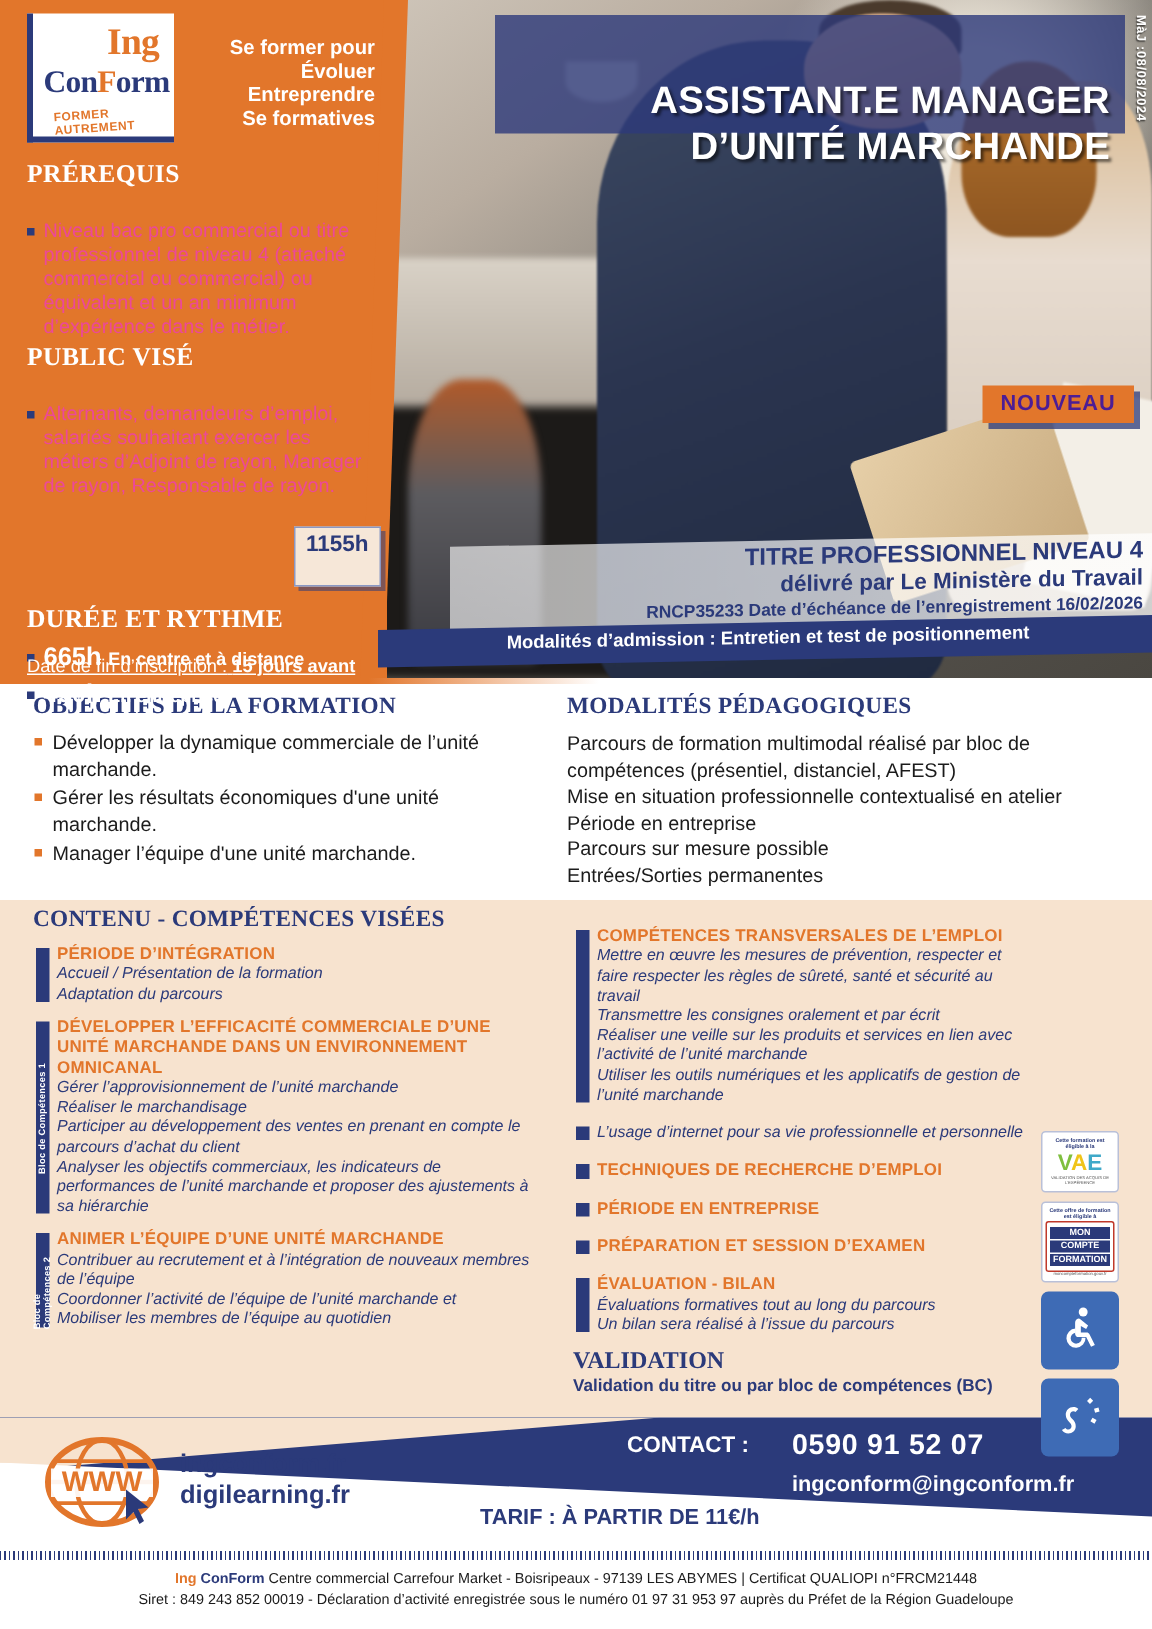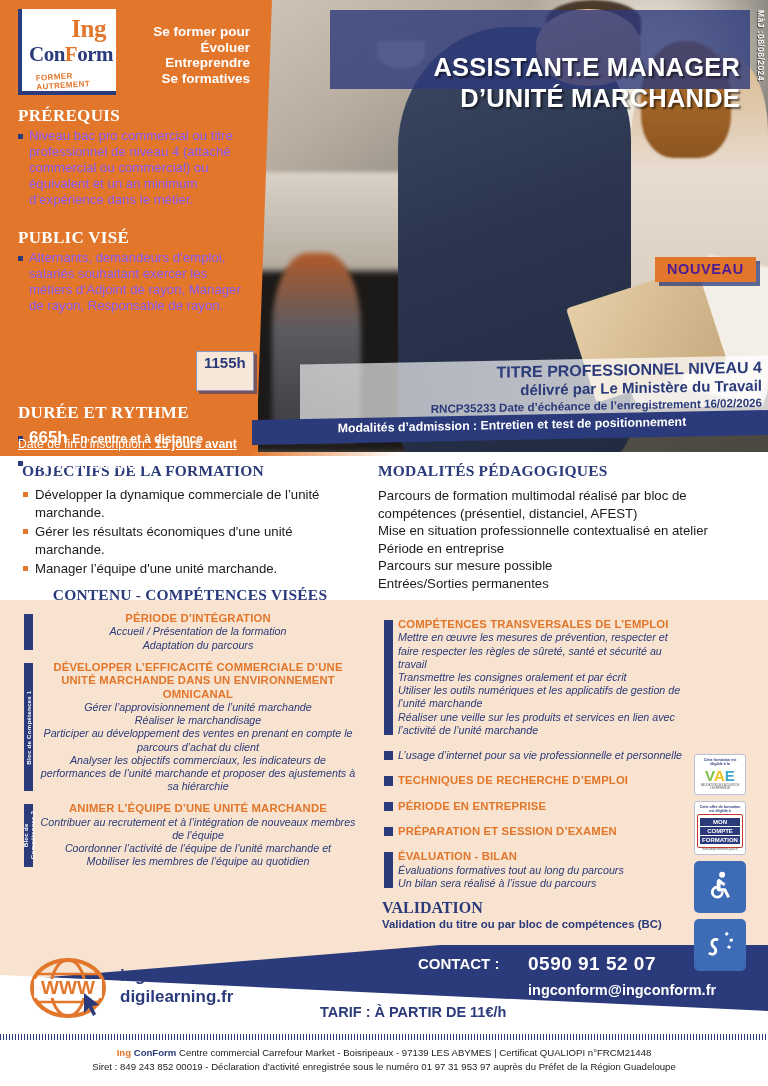--- a/index.html
+++ b/index.html
@@ -55,22 +55,22 @@
     font-size:13.5px; line-height:15.5px;
   }
 
   .o-h1{
     color:#ffffff; font-weight:bold; font-size:17px;
     letter-spacing:.3px;
     font-family:"Liberation Serif", serif;
   }
   .o-block{ position:absolute; left:18px; width:228px; }
   .o-li{
-    color:#8b5cf6; font-size:13.2px; line-height:16px;
-    padding-left:11px; position:relative; margin-top:2px;
+    color:#ec4899; font-size:13.2px; line-height:16px;
+    padding-left:11px; position:relative; margin-top:20px;
   }
   .o-li:before{
     content:""; position:absolute; left:0; top:6px;
     width:5px; height:5px; background:#2B3A7A;
   }
 
   .duree-row{ position:absolute; left:18px; top:356px; width:236px; }
   .badge-1155{
     position:absolute; left:196px; top:351px;
     background:#F6E7D8; color:#2B3A7A;
@@ -462,21 +462,21 @@
       <div class="mod-line">compétences (présentiel, distanciel, AFEST)</div>
       <div class="mod-line">Mise en situation professionnelle contextualisé en atelier</div>
       <div class="mod-line">Période en entreprise</div>
       <div class="mod-line">Parcours sur mesure possible</div>
       <div class="mod-line">Entrées/Sorties permanentes</div>
     </div>
   </div>
 
   <div class="beige"></div>
 
-  <div style="position:absolute; left:22px; top:586px; width:336px; z-index:6;text-align:center;">
+  <div style="position:absolute; left:22px; top:604px; width:336px; z-index:6;">
     <div class="sec-h" style="margin-bottom:8px;">CONTENU - COMPÉTENCES VISÉES</div>
 
     <div class="blk">
       <div class="blk-h">PÉRIODE D’INTÉGRATION</div>
       <div class="blk-li">Accueil / Présentation de la formation</div>
       <div class="blk-li">Adaptation du parcours</div>
     </div>
 
     <div class="blk">
       <div class="bloc-label">Bloc de Compétences 1</div>
@@ -494,22 +494,22 @@
       <div class="blk-li">Coordonner l’activité de l’équipe de l’unité marchande et</div>
       <div class="blk-li">Mobiliser les membres de l’équipe au quotidien</div>
     </div>
   </div>
 
   <div style="position:absolute; left:382px; top:618px; width:306px; z-index:6;">
     <div class="blk">
       <div class="blk-h">COMPÉTENCES TRANSVERSALES DE L’EMPLOI</div>
       <div class="blk-li">Mettre en œuvre les mesures de prévention, respecter et faire respecter les règles de sûreté, santé et sécurité au travail</div>
       <div class="blk-li">Transmettre les consignes oralement et par écrit</div>
+      <div class="blk-li">Réaliser une veille sur les produits et services en lien avec l’activité de l’unité marchande</div>
       <div class="blk-li">Utiliser les outils numériques et les applicatifs de gestion de l’unité marchande</div>
-      <div class="blk-li">Réaliser une veille sur les produits et services en lien avec l’activité de l’unité marchande</div>
     </div>
 
     <div class="blk" style="margin-top:12px;">
       <div class="blk-li">L’usage d’internet pour sa vie professionnelle et personnelle</div>
     </div>
 
     <div class="blk" style="margin-top:12px; min-height:13px;">
       <div class="blk-h">TECHNIQUES DE RECHERCHE D’EMPLOI</div>
     </div>
 

